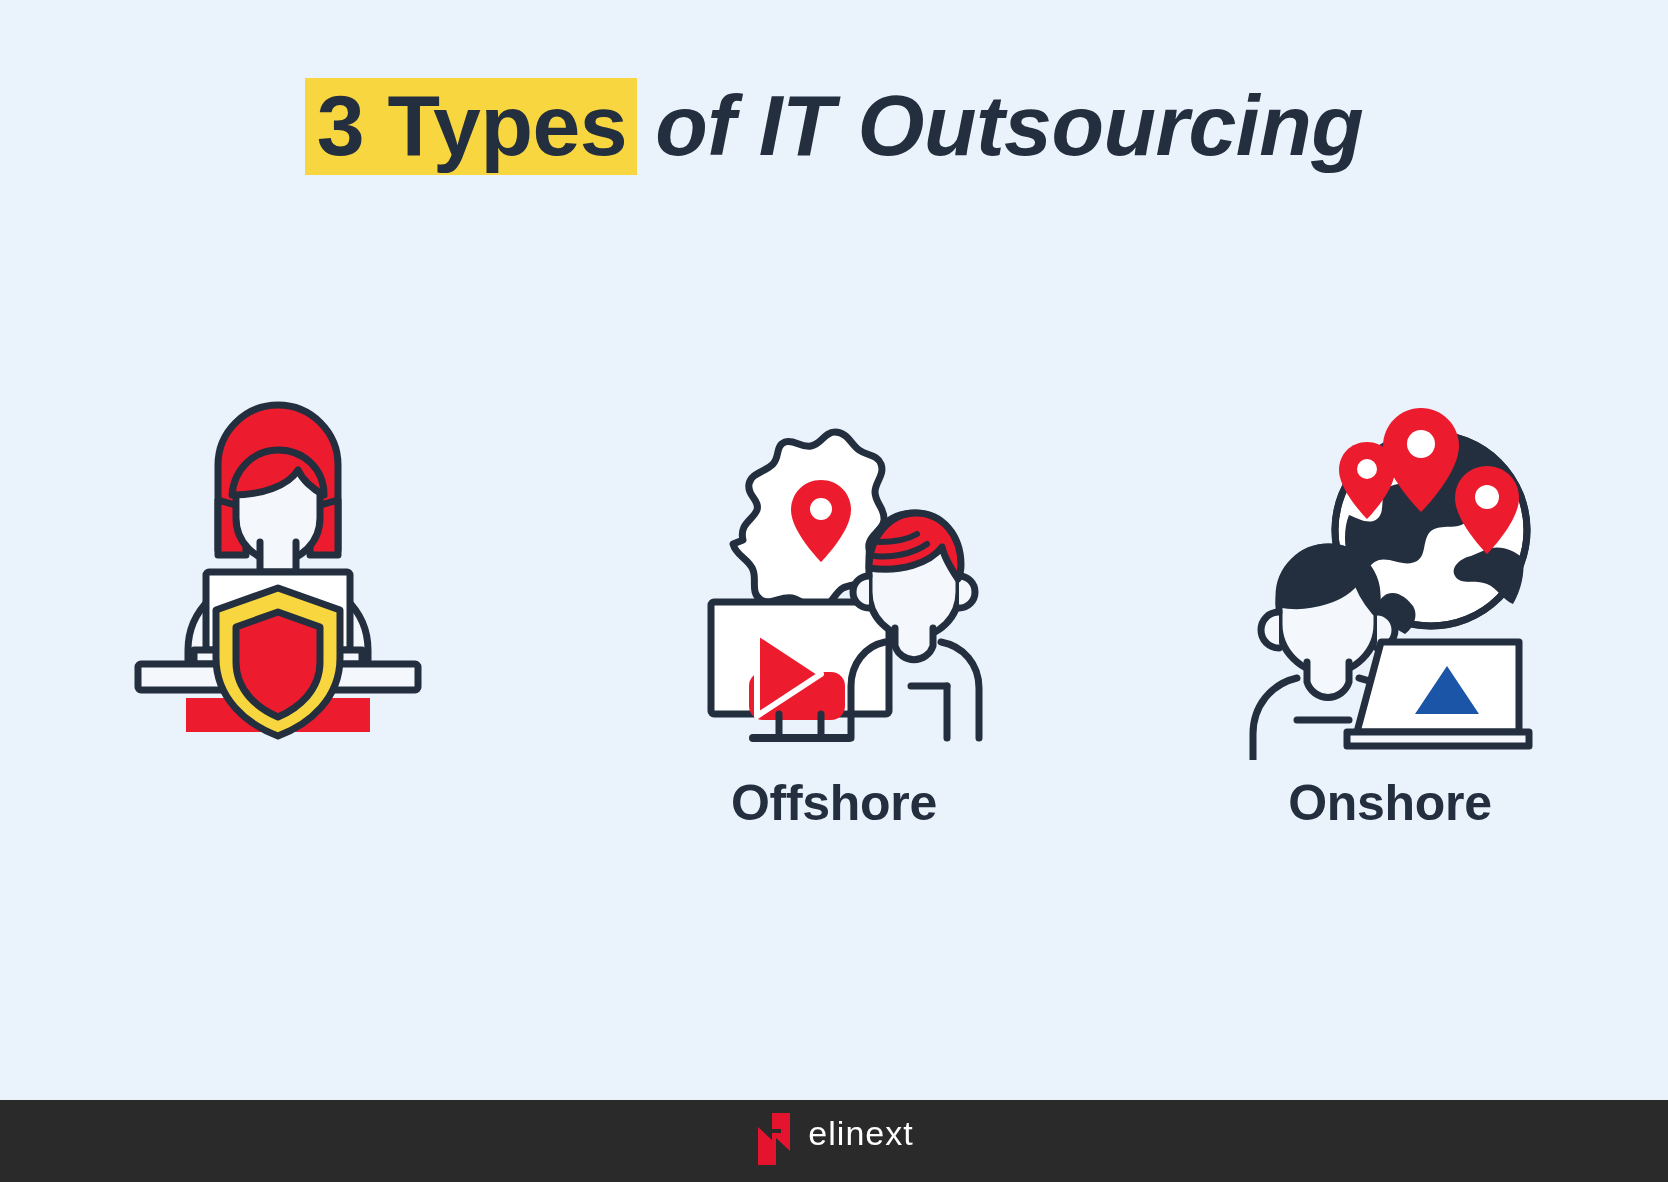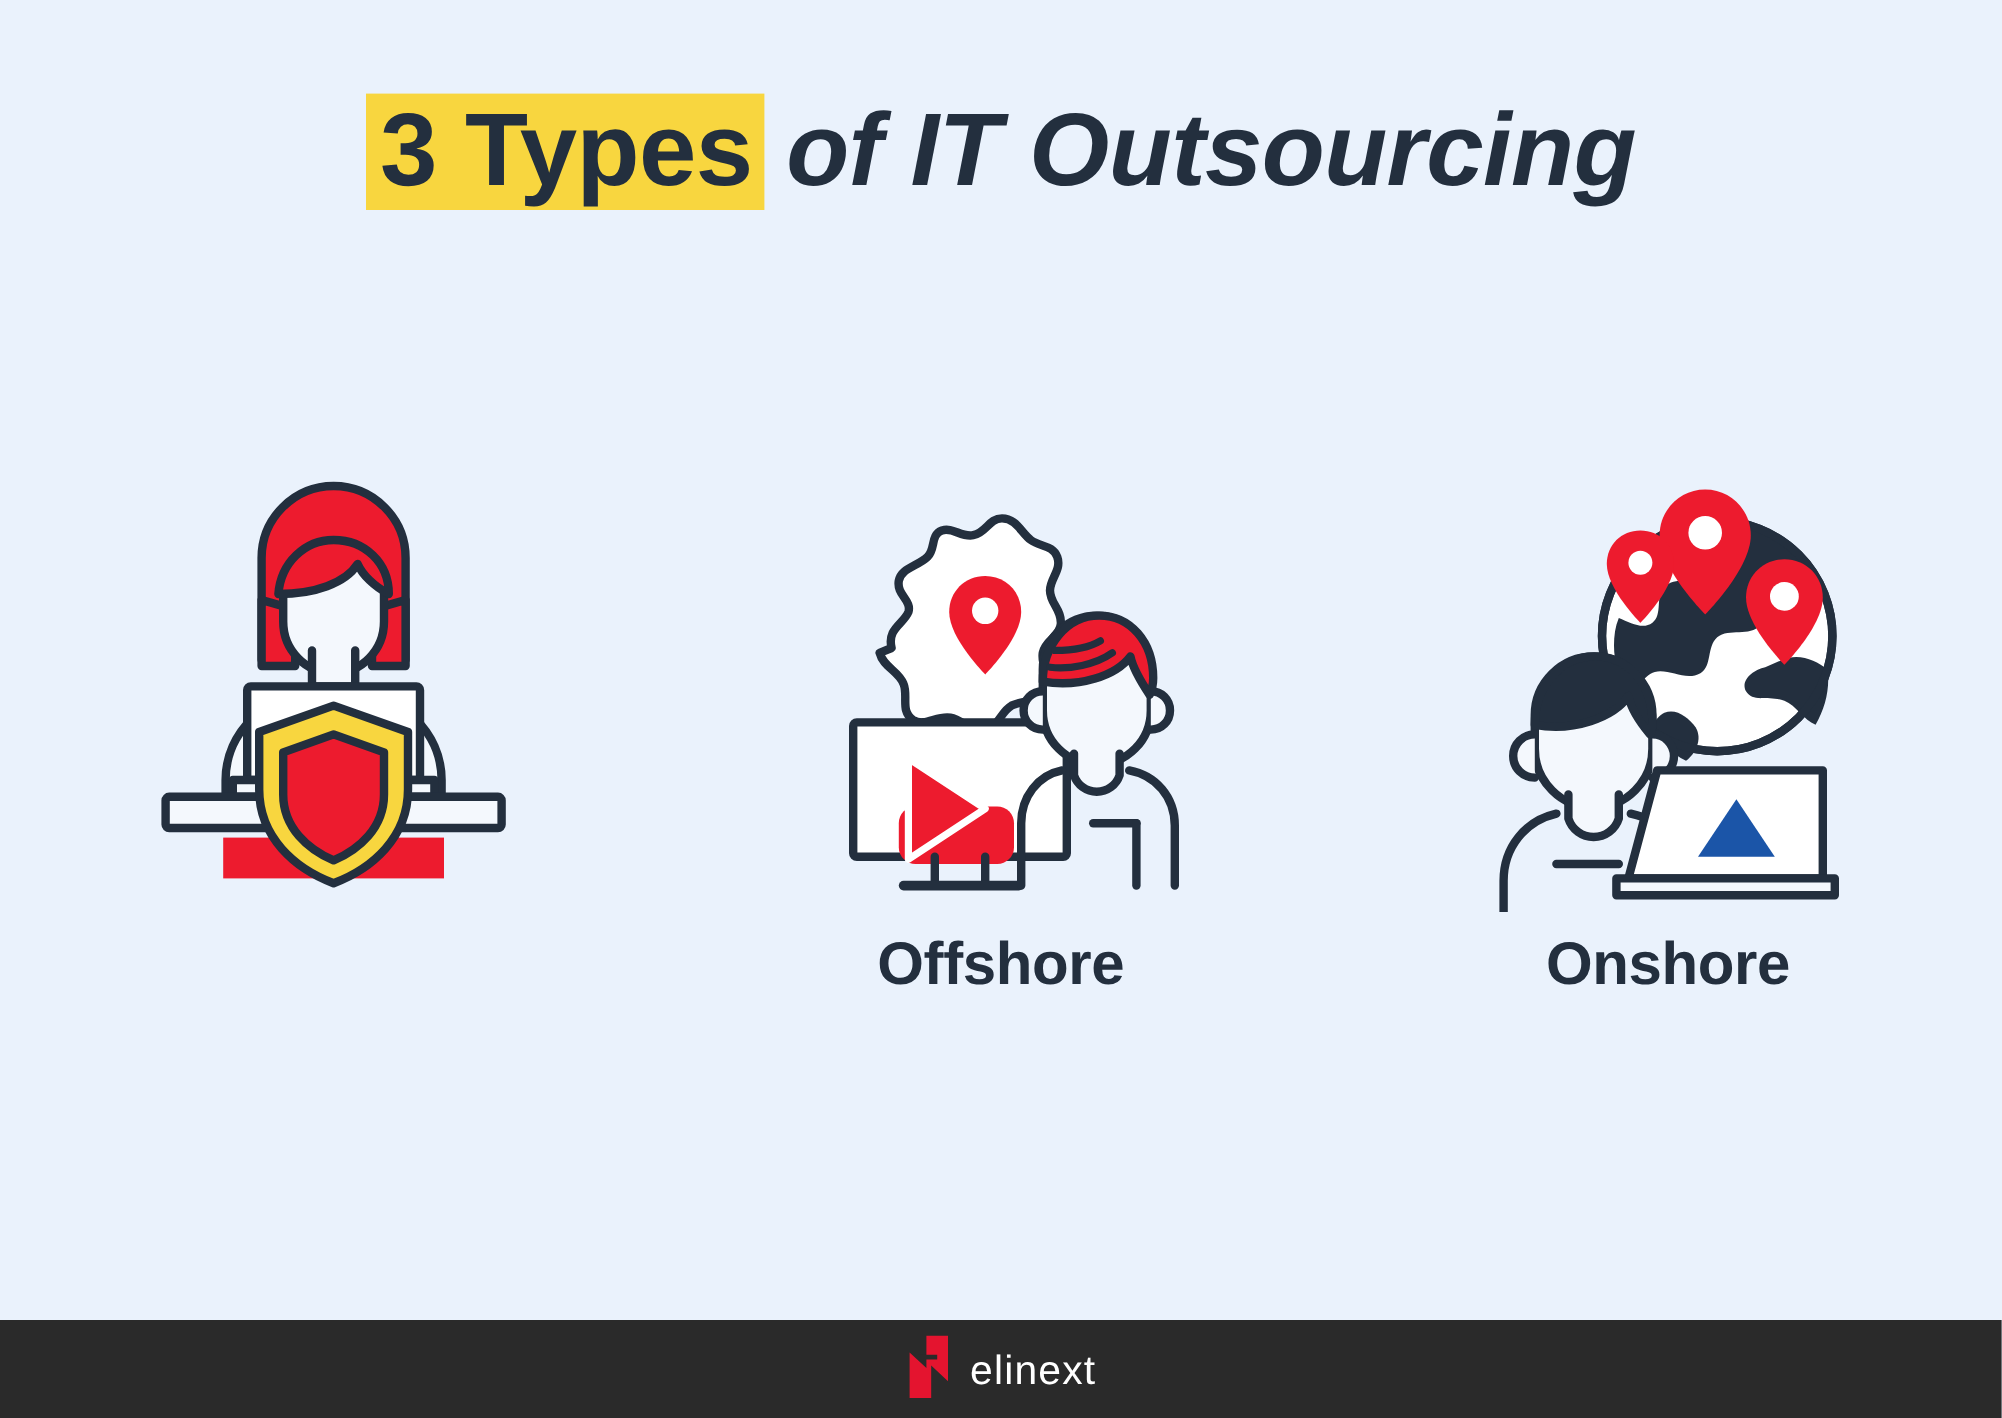--- a/index.html
+++ b/index.html
@@ -90,21 +90,20 @@
     bottom: 0;
     width: 100%;
     height: 82px;
     background: #2a2a2a;
     display: flex;
     align-items: center;
     justify-content: center;
   }
   .logo {
     display: flex;
-    align-items: center;
     gap: 14px;
   }
   .logo-word {
     color: #ffffff;
     font-size: 34px;
     letter-spacing: 1px;
     font-weight: normal;
     position: relative;
     top: 1px;
   }

